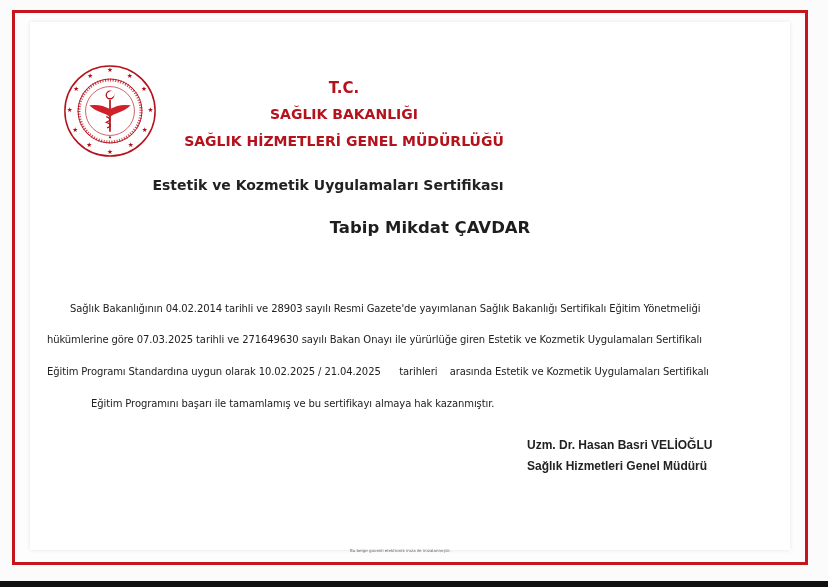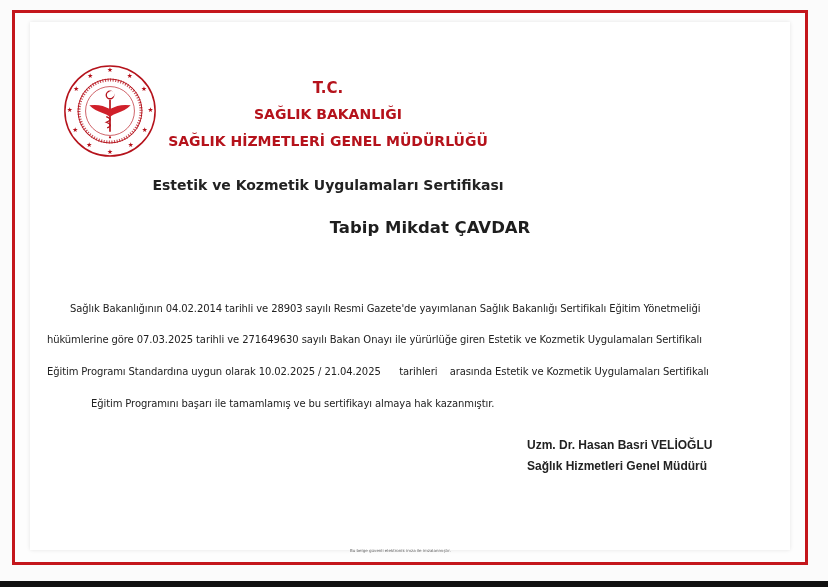--- a/index.html
+++ b/index.html
@@ -51,20 +51,21 @@
       height: 94px;
     }
     .header-line {
       position: absolute;
       left: 0;
       width: 656px;
       text-align: center;
       font-family: "DejaVu Sans", sans-serif;
       font-weight: bold;
       color: #b5121b;
+      padding-left: 16px;
     }
     .hdr-tc { top: 79px; font-size: 15px; left: 0; }
     .hdr-ministry { top: 106px; font-size: 14px; }
     .hdr-directorate { top: 133px; font-size: 14px; }
     .cert-title {
       position: absolute;
       top: 177px;
       left: 0;
       width: 656px;
       text-align: center;

